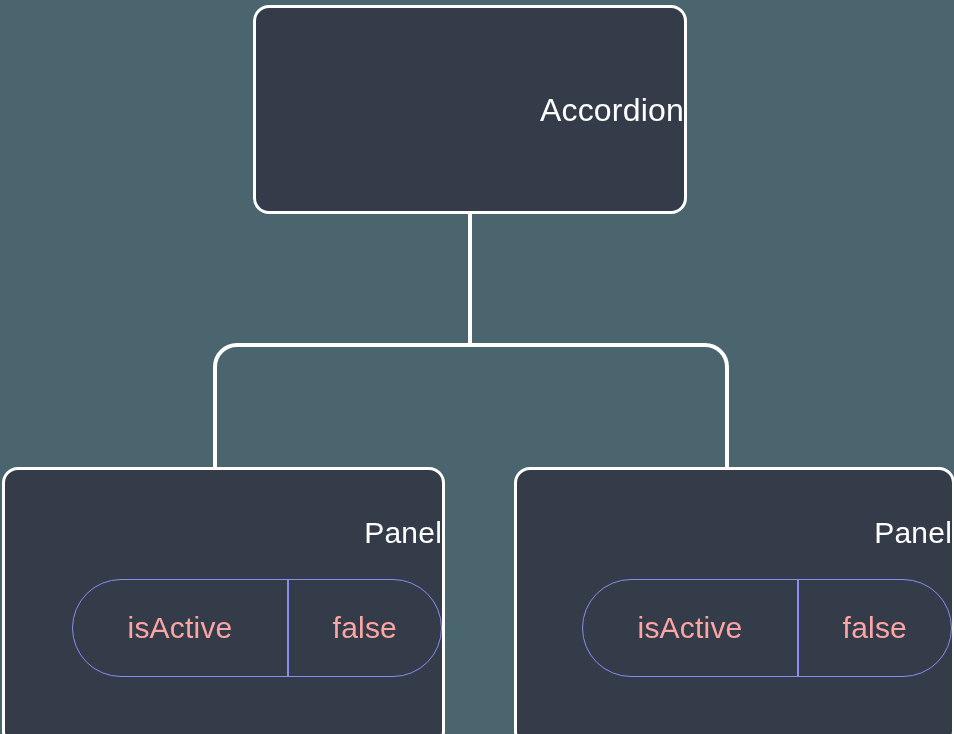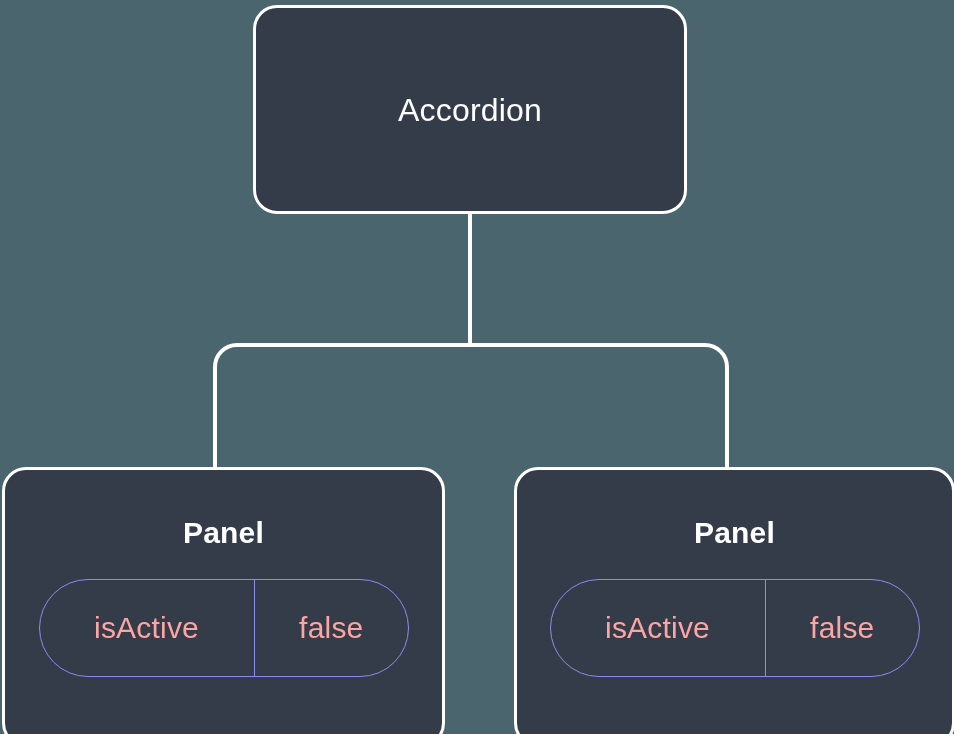--- a/index.html
+++ b/index.html
@@ -32,24 +32,24 @@
     height: 734px;
     pointer-events: none;
   }
 
   
   .node {
     position: absolute;
     box-sizing: border-box;
     background: #343b49;
     border: 3px solid #ffffff;
-    border-radius: 24px;
+    border-radius: 16px;
     display: flex;
     flex-direction: column;
-    align-items: center;
+    align-items: flex-end;
   }
 
   
   .node-root {
     left: 253px;
     top: 5px;
     width: 434px;
     height: 209px;
     justify-content: center;
   }
@@ -70,21 +70,21 @@
     justify-content: flex-start;
   }
 
   .node-child-left  { left: 2px;   width: 443px; }
   .node-child-right { left: 514px; width: 441px; }
 
   .node-child .node-title {
     font-size: 30px;
     line-height: 1;
     color: #ffffff;
-    font-weight: 700;
+    font-weight: 400;
     letter-spacing: 0.2px;
   }
 
   
   .prop-pill {
     margin-top: 31px;
     box-sizing: border-box;
     height: 98px;
     border: 1.6px solid #8b8ef0;
     border-radius: 49px;

